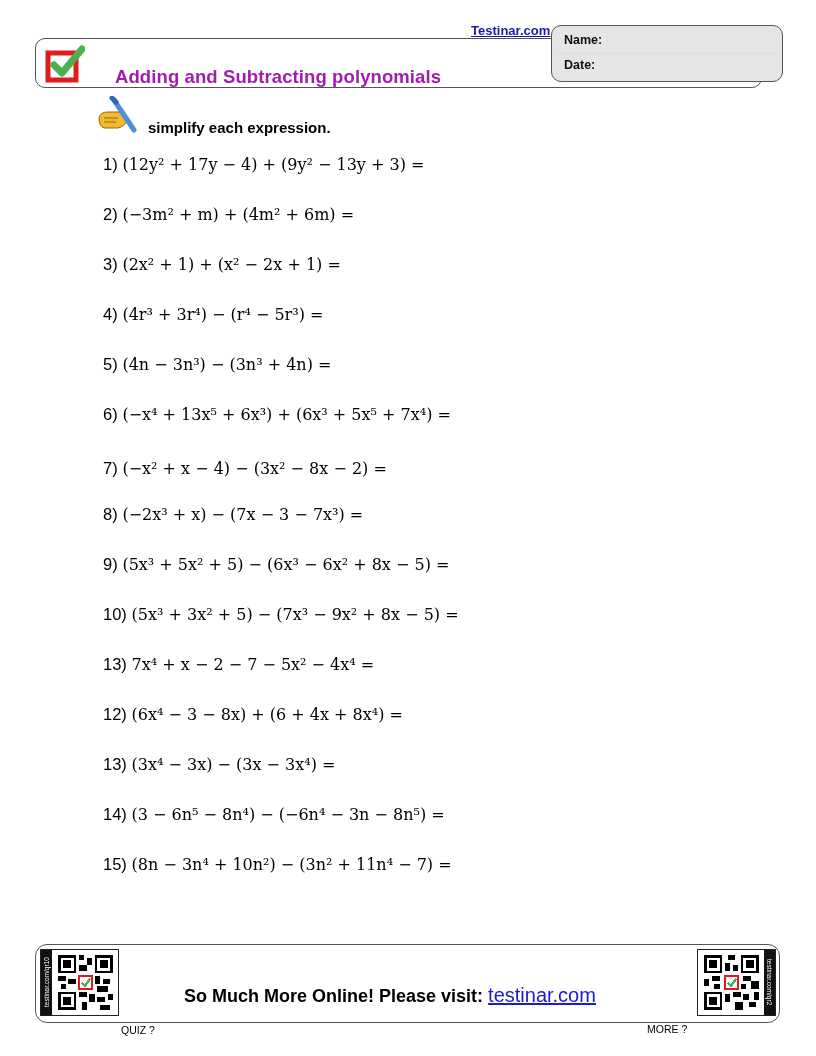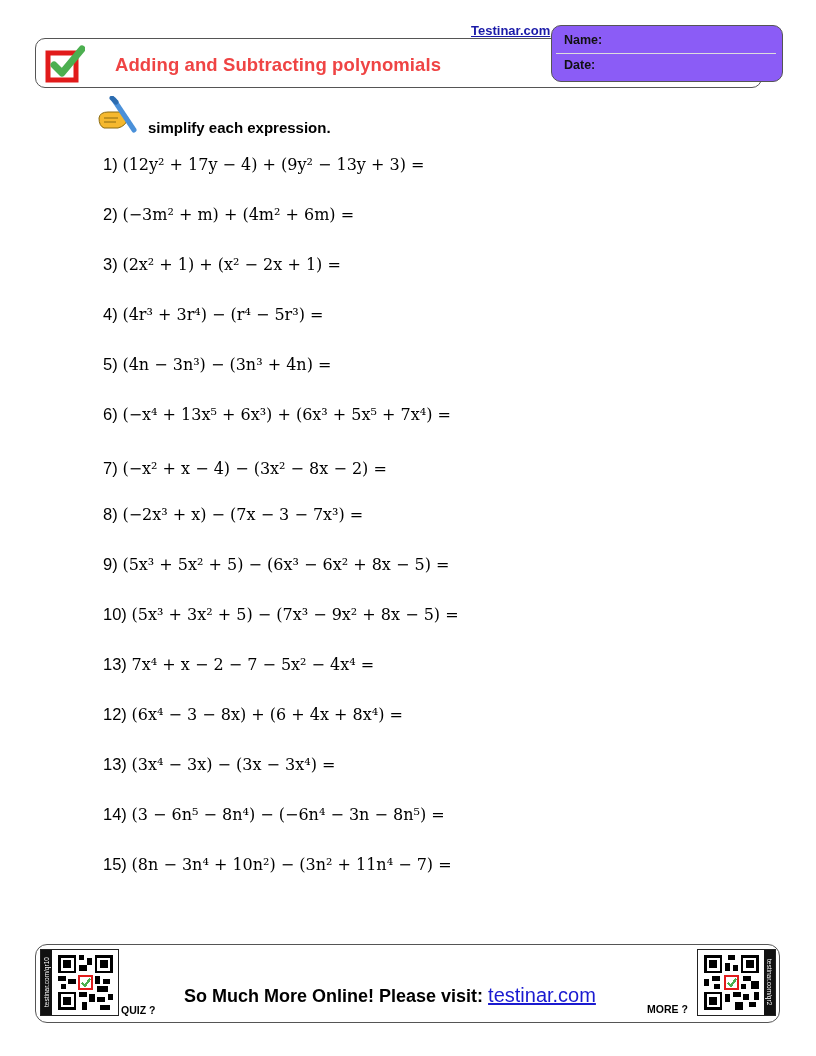--- a/index.html
+++ b/index.html
@@ -1,22 +1,22 @@
 <!DOCTYPE html>
 <html><head>
 <meta charset="utf-8">
 <style>
   html, body { margin:0; padding:0; background:#ffffff; }
   body { width:816px; height:1056px; position:relative; overflow:hidden; font-family:"Liberation Sans", sans-serif; color:#000; }
 
   .header-box { position:absolute; left:35px; top:38px; width:727px; height:50px; border:1.5px solid #555; border-radius:10px; box-sizing:border-box; background:#fff; }
   .logo { position:absolute; left:45px; top:45px; width:40px; height:38px; }
-  .title { position:absolute; left:115px; top:54px; font-size:18.5px; font-weight:bold; color:#ef4444; letter-spacing:0.1px;text-align:center; }
+  .title { position:absolute; left:115px; top:66px; font-size:18.5px; font-weight:bold; color:#a21caf; letter-spacing:0.1px;text-align:center; }
   .site-link { position:absolute; left:471px; top:23px; font-size:13px; font-weight:bold; color:#1a1aa8; text-decoration:underline; }
-  .namebox { position:absolute; left:551px; top:25px; width:232px; height:57px; border:1.5px solid #555; border-radius:10px; box-sizing:border-box; background:#8b5cf6; }
+  .namebox { position:absolute; left:551px; top:25px; width:232px; height:57px; border:1.5px solid #555; border-radius:10px; box-sizing:border-box; background:#e5e5e5; }
   .namebox .row { position:absolute; left:12px; font-size:12.5px; font-weight:bold; color:#111; }
   .namebox .row.name { top:7px; }
   .namebox .row.date { top:32px; }
   .namebox .sep { position:absolute; left:4px; right:6px; top:27px; height:1px; background:#ddd; }
 
   .instr { position:absolute; left:98px; top:96px; height:40px; }
   .instr .hand { position:absolute; left:0; top:0; width:40px; height:38px; }
   .instr .text { position:absolute; left:38px; top:23px; font-size:15px; font-weight:bold; white-space:nowrap;margin-left:12px; }
 
   .problems { position:absolute; left:103px; top:155px; }
@@ -29,21 +29,21 @@
   .footer-msg a { color:#1a1ad0; text-decoration:underline; font-weight:normal; font-size:20px; }
   .qr { position:absolute; width:79px; height:67px; border:1.5px solid #222; box-sizing:border-box; background:#fff; }
   .qr.left { left:40px; top:949px; }
   .qr.right { left:697px; top:949px; }
   .qr .strip { position:absolute; top:0; bottom:0; width:11px; background:#111; color:#fff; font-size:6.5px; writing-mode:vertical-rl; text-align:center; line-height:11px; overflow:hidden; }
   .qr.left .strip { left:0; transform:rotate(180deg); }
   .qr.right .strip { right:0; }
   .qr svg { position:absolute; top:5px; width:55px; height:55px; }
   .qr.left svg { left:17px; }
   .qr.right svg { left:6px; }
-  .qr-label { position:absolute; font-size:10.5px; font-weight:bold; }
+  .qr-label { position:absolute; font-size:10.5px; font-weight:normal;margin-top:20px; }
   .qr-label.quiz { left:121px; top:1004px; }
   .qr-label.more { left:647px; top:1003px; }
 </style>
 </head>
 <body>
 
 <div class="header-box"></div>
 <div class="logo">
   <svg width="40" height="38" viewBox="0 0 40 38">
     <rect x="3" y="8" width="28" height="27" fill="none" stroke="#e11b1b" stroke-width="5"></rect>

